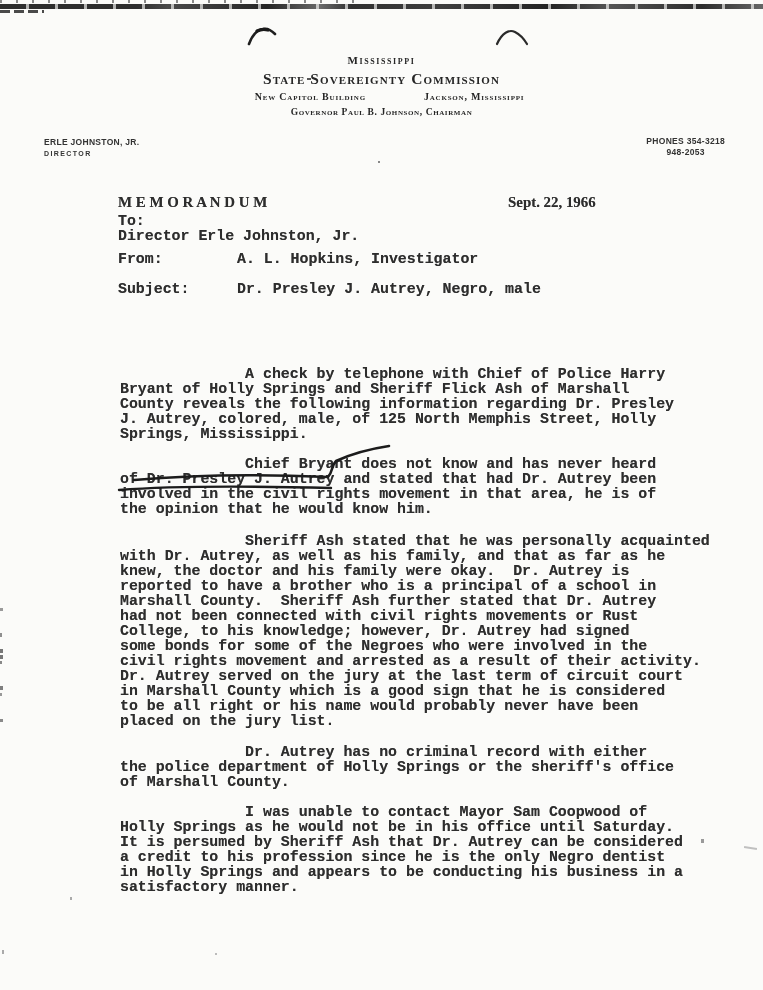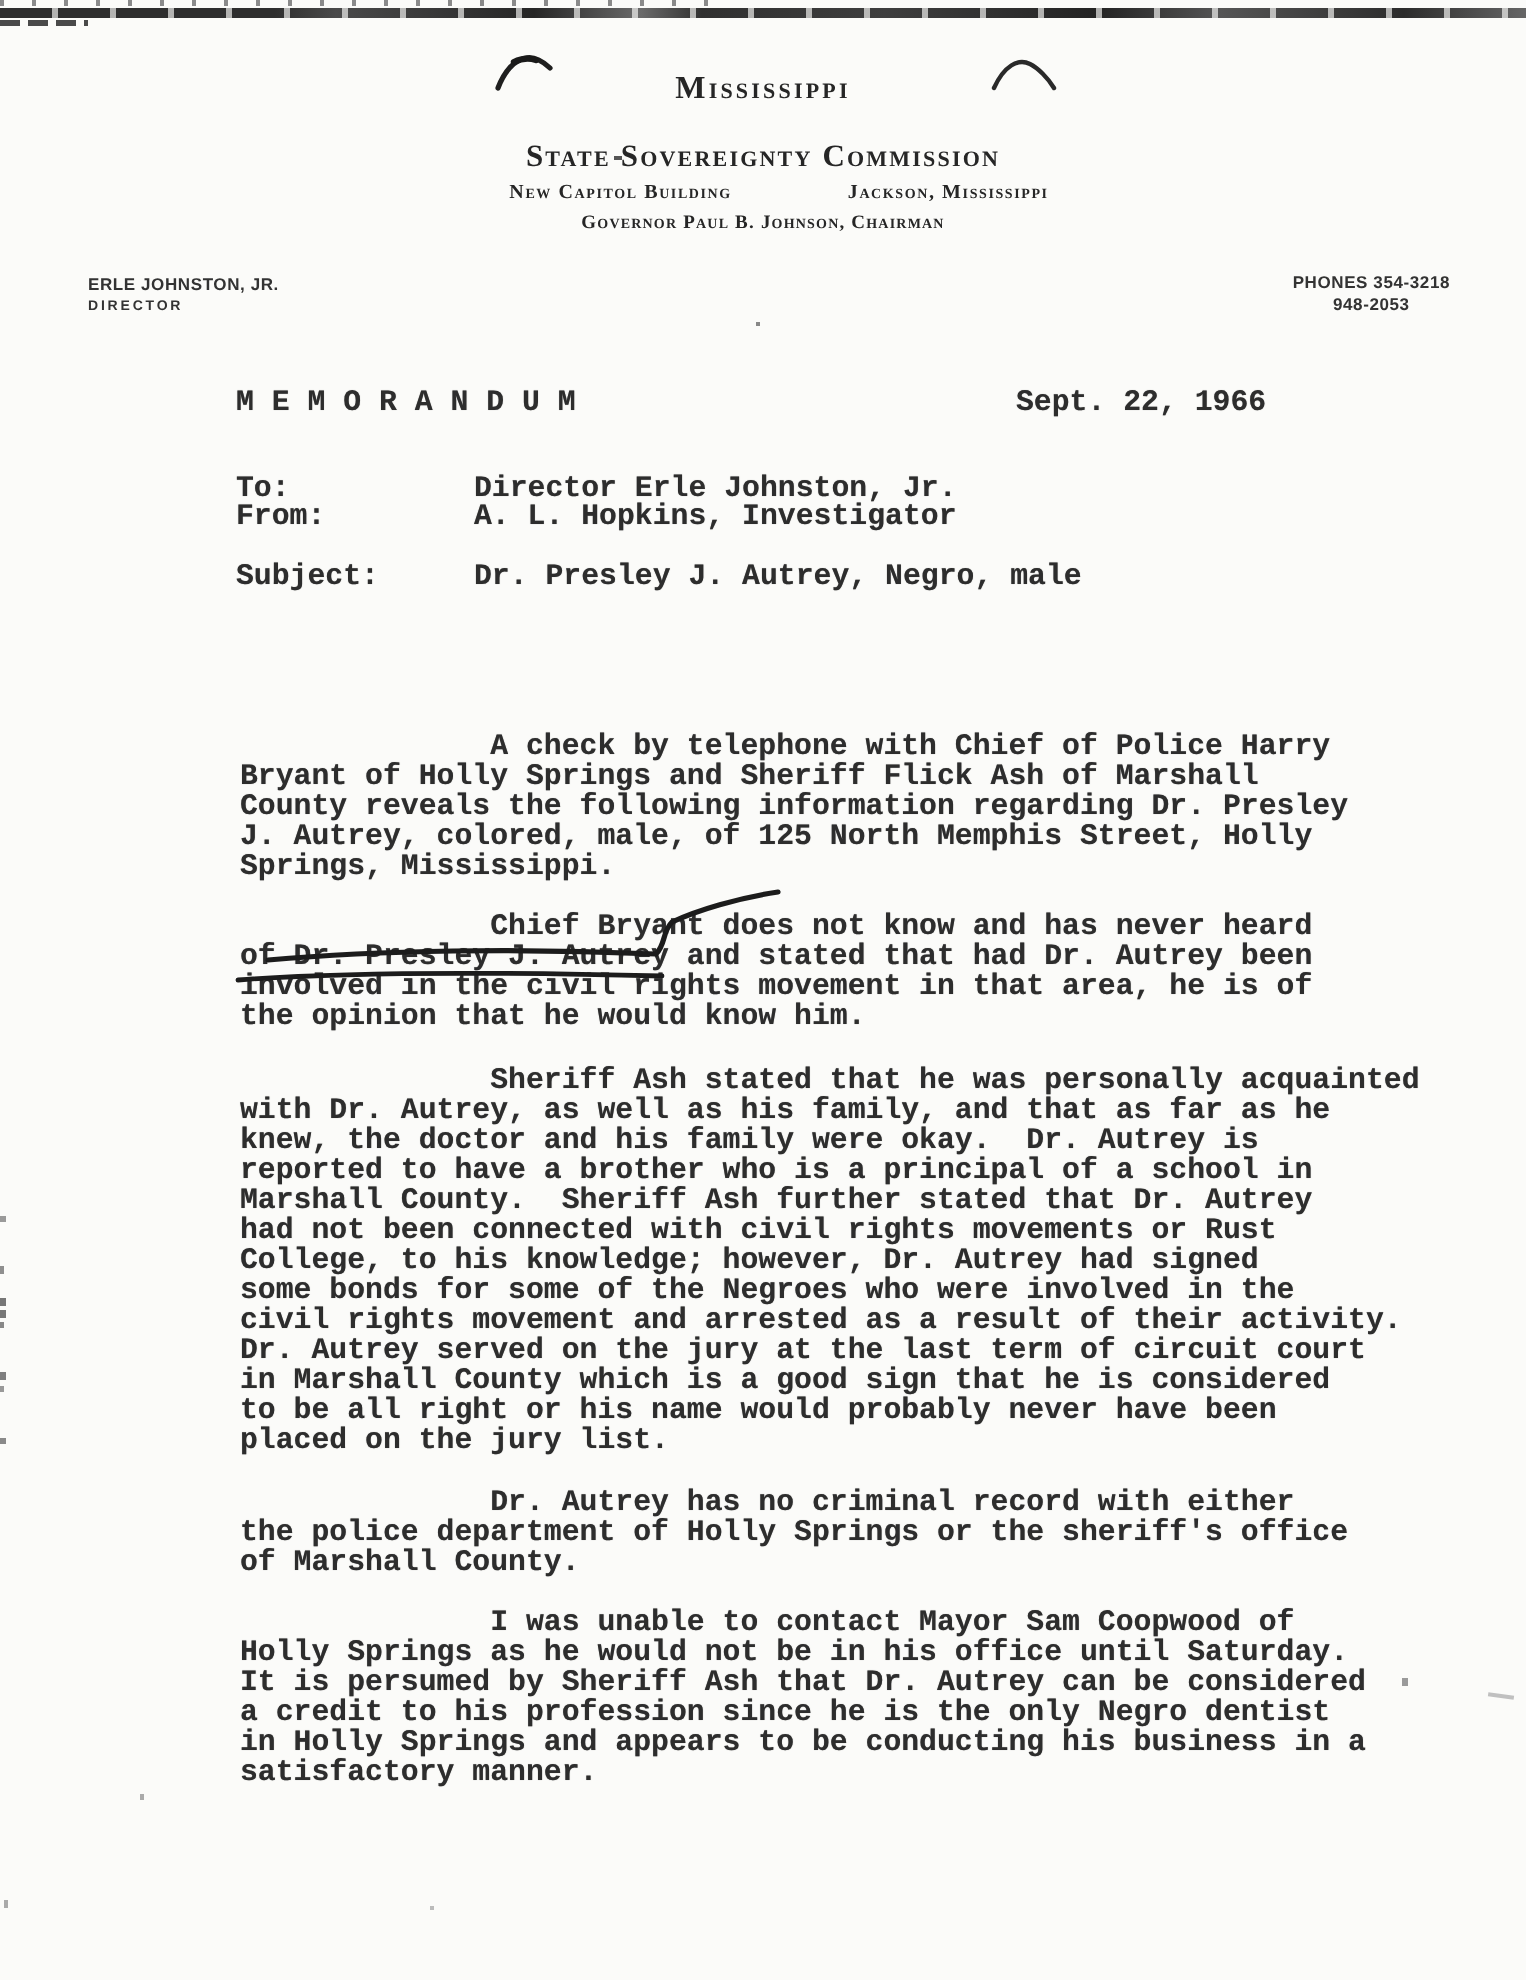--- a/index.html
+++ b/index.html
@@ -5,26 +5,26 @@
   html,body{margin:0;padding:0;background:#e8e8e6;}
   .page{position:relative;width:763px;height:990px;background:#fbfbf9;overflow:hidden;
         font-family:"Liberation Sans",sans-serif;}
   
   .mono{font-family:"Liberation Mono","DejaVu Sans Mono",monospace;font-weight:700;
         font-size:14.9px;line-height:15px;color:#2d2d2d;
         text-shadow:0 0 .4px rgba(45,45,45,.55);}
   pre.para{position:absolute;left:108px;margin:12px;white-space:pre;}
   .row{position:absolute;left:118px;display:flex;}
   .row .lbl{width:119px;}
-  .abs{position:absolute;}
+  .abs{position:absolute;font-family:Liberation Serif, serif;}
   
   .lh{position:absolute;left:0;width:100%;text-align:center;
       font-family:"Liberation Serif","DejaVu Serif",serif;font-weight:700;
       font-variant:small-caps;color:#262626;}
-  .lh-state{top:36px;font-size:16px;letter-spacing:1.6px;}
+  .lh-state{top:54px;font-size:11px;letter-spacing:1.6px;}
   .lh-org{top:70px;font-size:15.5px;letter-spacing:1.1px;}
   .lh-addr{top:91px;font-size:10px;letter-spacing:.8px;}
   .lh-addr span{display:inline-block;margin-left:16px;}
   .lh-addr .gap{width:26px;}
   .lh-chair{top:107px;font-size:9.5px;letter-spacing:.6px;}
   .official{position:absolute;font-weight:700;color:#333;}
   .director{left:44px;top:137px;width:108px;text-align:left;font-size:8.5px;letter-spacing:.3px;}
   .director .title{font-size:7px;letter-spacing:1.4px;margin-top:3px;}
   .phones{right:38px;top:136px;text-align:center;font-size:8.5px;line-height:11px;letter-spacing:.3px;}
   
@@ -60,21 +60,21 @@
     <div class="title">DIRECTOR</div>
   </div>
   <div class="official phones">
     <div>PHONES 354-3218</div>
     <div>948-2053</div>
   </div>
 
   <div class="abs mono" style="left:118px;top:195px;">M E M O R A N D U M</div>
   <div class="abs mono" style="left:508px;top:195px;">Sept. 22, 1966</div>
 
-  <div class="row mono" style="top:238px;">
+  <div class="row mono" style="top:214px;flex-direction:column;">
     <span class="lbl">To:</span>
     <span>Director Erle Johnston, Jr.</span>
   </div>
   <div class="row mono" style="top:282px;">
     <span class="lbl">Subject:</span>
     <span>Dr. Presley J. Autrey, Negro, male</span>
   </div>
   <div class="row mono" style="top:252px;">
     <span class="lbl">From:</span>
     <span>A. L. Hopkins, Investigator</span>

